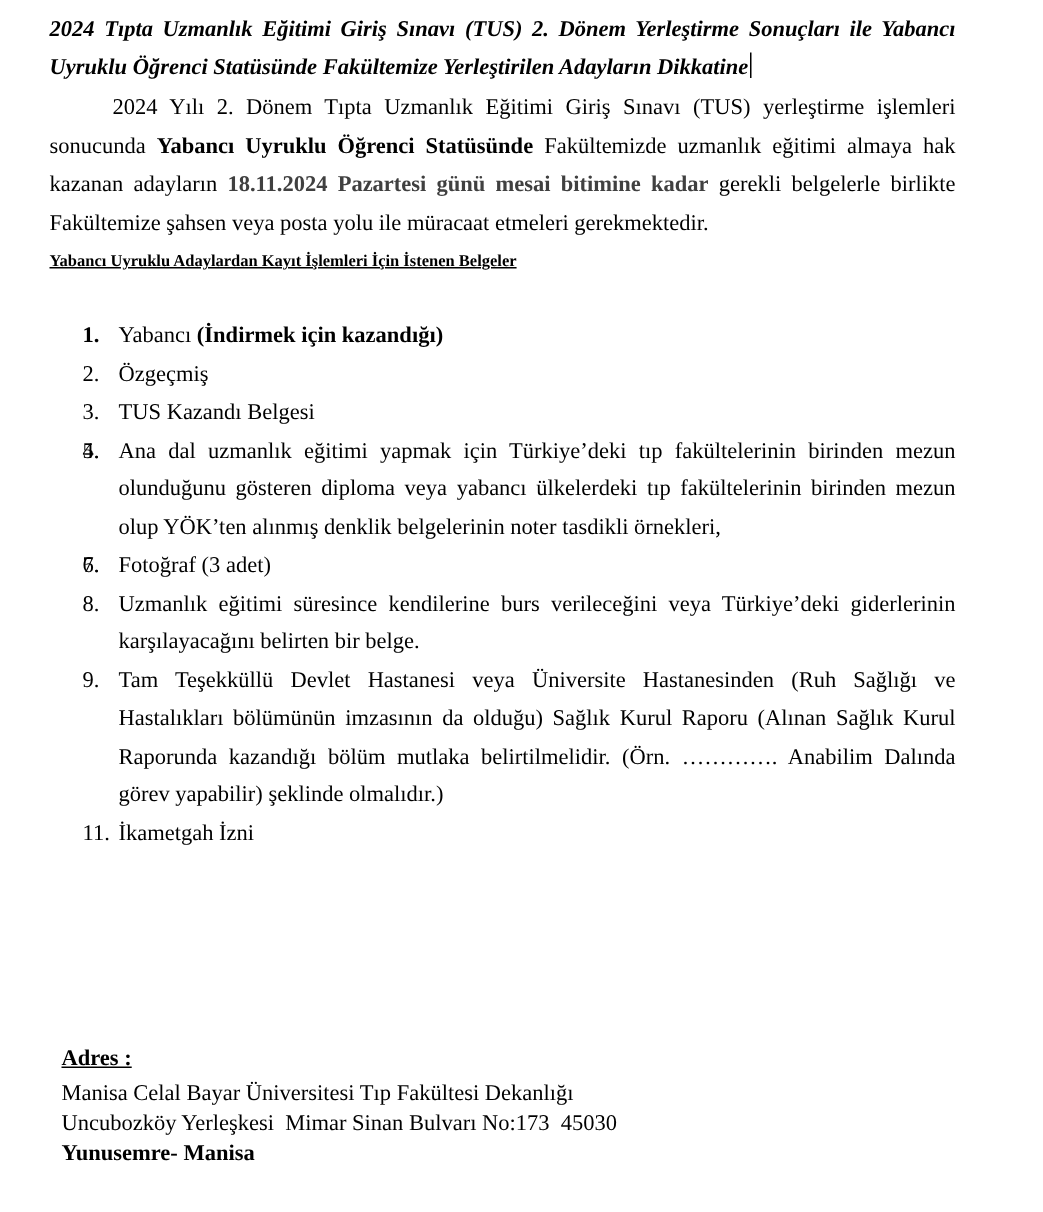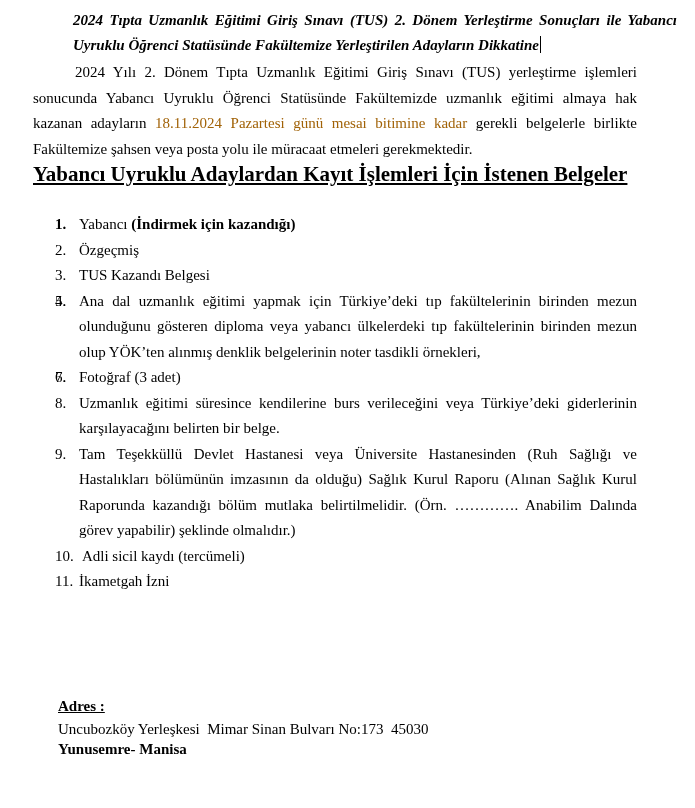--- a/index.html
+++ b/index.html
@@ -6,44 +6,44 @@
     body {
       width: 695px; height: 808px; overflow: hidden;
       font-family: "Liberation Serif", "DejaVu Serif", serif;
       color: #000000;
       position: relative;
     }
     .page { position: absolute; left: 33px; top: 0; width: 604px; }
     .title {
       position: absolute; left: 0; top: 8px; width: 604px;
       font-size: 15px; font-weight: bold; font-style: italic;
-      line-height: 25px; text-align: justify; text-align-last: left; margin-left: 40px;
+      line-height: 25px; text-align: justify; text-align-last: left;
     }
     .title .cursor { display: inline-block; width: 1px; height: 17px; background: #000; vertical-align: -3px; margin-left: 1px; }
     .para {
       position: absolute; left: 0; top: 60px; width: 604px;
       font-size: 15px; line-height: 25.5px;
       text-align: justify; text-indent: 42px;
     }
-    .para b { font-weight: normal; }
-    .para .red { color: #a16207; font-weight: normal; }
+    .para b { font-weight: bold; }
+    .para .red { color: #404040; font-weight: bold; }
     .section-heading {
       position: absolute; left: 0; top: 163px;
-      font-size: 21px; font-weight: bold; text-decoration: underline;
+      font-size: 11px; font-weight: bold; text-decoration: underline;
       line-height: 22px;
     }
     .list { position: absolute; left: 22px; top: 212px; width: 582px; margin: 0; padding: 0; list-style: none; }
     .list li {
       position: relative; padding-left: 24px;
       font-size: 15px; line-height: 25.5px; text-align: justify; text-align-last: left;
     }
     .list li .num { position: absolute; left: 0; top: 0; }
     .list li .num.bold { font-weight: bold; }
     .list li .link-text { font-weight: bold; cursor: pointer; }
-    .address { position: absolute; left: 25px; top: 696px; font-size: 15px; line-height: 20px; }
+    .address { position: absolute; left: 8px; top: 696px; font-size: 15px; line-height: 20px; }
     .address .label { font-weight: bold; text-decoration: underline; margin-bottom: 3px; display: block; }
     .address .bi { font-weight: bold; }
   </style>
 </head>
 <body>
 
 <div class="page">
 
   <div class="title"><span>2024 Tıpta Uzmanlık Eğitimi Giriş Sınavı (TUS) 2. Dönem Yerleştirme Sonuçları ile Yabancı Uyruklu Öğrenci Statüsünde Fakültemize Yerleştirilen Adayların Dikkatine</span><span class="cursor"></span></div>
 
@@ -54,23 +54,23 @@
   <ol class="list">
     <li><span class="num bold">1.</span><span>Yabancı </span><span class="link-text">(İndirmek için kazandığı)</span></li>
     <li><span class="num">2.</span><span>Özgeçmiş</span></li>
     <li><span class="num">3.</span><span>TUS Kazandı Belgesi</span></li>
     <li><span class="num">4.</span></li>
     <li><span class="num">5.</span><span>Ana dal uzmanlık eğitimi yapmak için Türkiye’deki tıp fakültelerinin birinden mezun olunduğunu gösteren diploma veya yabancı ülkelerdeki tıp fakültelerinin birinden mezun olup YÖK’ten alınmış denklik belgelerinin noter tasdikli örnekleri,</span></li>
     <li><span class="num">6.</span></li>
     <li><span class="num">7.</span><span>Fotoğraf (3 adet)</span></li>
     <li><span class="num">8.</span><span>Uzmanlık eğitimi süresince kendilerine burs verileceğini veya Türkiye’deki giderlerinin karşılayacağını belirten bir belge.</span></li>
     <li><span class="num">9.</span><span>Tam Teşekküllü Devlet Hastanesi veya Üniversite Hastanesinden (Ruh Sağlığı ve Hastalıkları bölümünün imzasının da olduğu) Sağlık Kurul Raporu (Alınan Sağlık Kurul Raporunda kazandığı bölüm mutlaka belirtilmelidir. (Örn. …………. Anabilim Dalında görev yapabilir) şeklinde olmalıdır.)</span></li>
-    <li><span class="num">10.</span><span style="white-space:pre"> Adli sicil kaydı (tercümeli)</span></li>
     <li><span class="num">11.</span><span>İkametgah İzni</span></li>
   </ol>
 
   <div class="address">
     <span class="label">Adres :</span>
+    <div>Manisa Celal Bayar Üniversitesi Tıp Fakültesi Dekanlığı</div>
     <div style="white-space:pre">Uncubozköy Yerleşkesi  Mimar Sinan Bulvarı No:173  45030</div>
     <div class="bi">Yunusemre- Manisa</div>
   </div>
 
 </div>
 
 </body></html>

